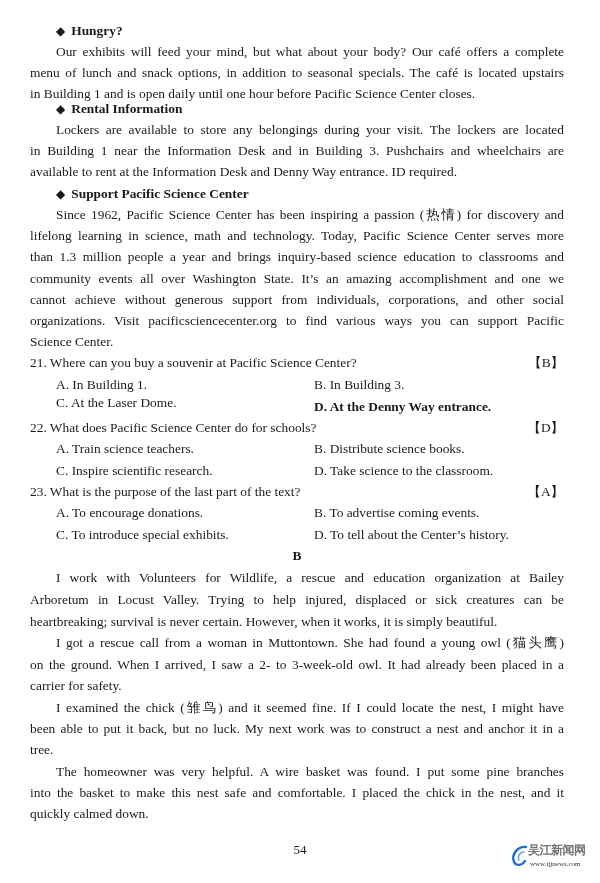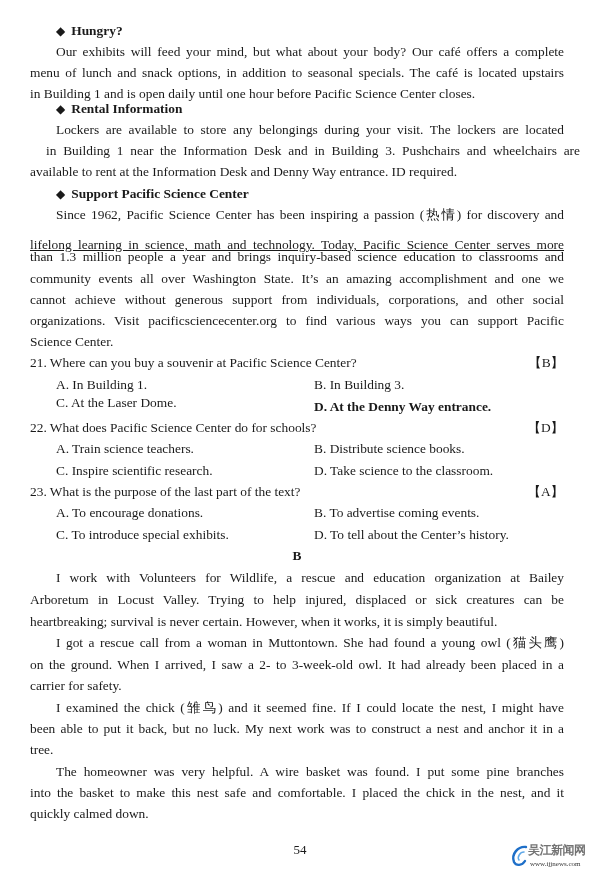--- a/index.html
+++ b/index.html
@@ -120,28 +120,28 @@
     <span class="diamond">◆</span><span>Hungry?</span>
   </div>
   <div class="line just indent" style="top:41px;">Our exhibits will feed your mind, but what about your body? Our café offers a complete</div>
   <div class="line just" style="top:62px;">menu of lunch and snack options, in addition to seasonal specials. The café is located upstairs</div>
   <div class="line" style="top:83px;">in Building 1 and is open daily until one hour before Pacific Science Center closes.</div>
 
   <div class="line heading" style="top:98px;">
     <span class="diamond">◆</span><span>Rental Information</span>
   </div>
   <div class="line just indent" style="top:119px;">Lockers are available to store any belongings during your visit. The lockers are located</div>
-  <div class="line just" style="top:140px;margin-left:16px;">in Building 1 near the Information Desk and in Building 3. Pushchairs and wheelchairs are</div>
+  <div class="line just" style="top:140px;">in Building 1 near the Information Desk and in Building 3. Pushchairs and wheelchairs are</div>
   <div class="line" style="top:161px;text-align:center;">available to rent at the Information Desk and Denny Way entrance. ID required.</div>
 
   <div class="line heading" style="top:183px;">
     <span class="diamond">◆</span><span>Support Pacific Science Center</span>
   </div>
   <div class="line just indent" style="top:204px;">Since 1962, Pacific Science Center has been inspiring a passion (热情) for discovery and</div>
-  <div class="line just" style="top:234px;text-decoration:underline;">lifelong learning in science, math and technology. Today, Pacific Science Center serves more</div>
+  <div class="line just" style="top:225px;">lifelong learning in science, math and technology. Today, Pacific Science Center serves more</div>
   <div class="line just" style="top:246px;">than 1.3 million people a year and brings inquiry-based science education to classrooms and</div>
   <div class="line just" style="top:268px;">community events all over Washington State. It’s an amazing accomplishment and one we</div>
   <div class="line just" style="top:289px;">cannot achieve without generous support from individuals, corporations, and other social</div>
   <div class="line just" style="top:310px;">organizations. Visit pacificsciencecenter.org to find various ways you can support Pacific</div>
   <div class="line" style="top:331px;">Science Center.</div>
 
   <div class="line q-line" style="top:352px;">
     <span>21.</span> <span>Where can you buy a souvenir at Pacific Science Center?</span>
   </div>
   <div class="answer" style="top:352px;">【B】</div>

